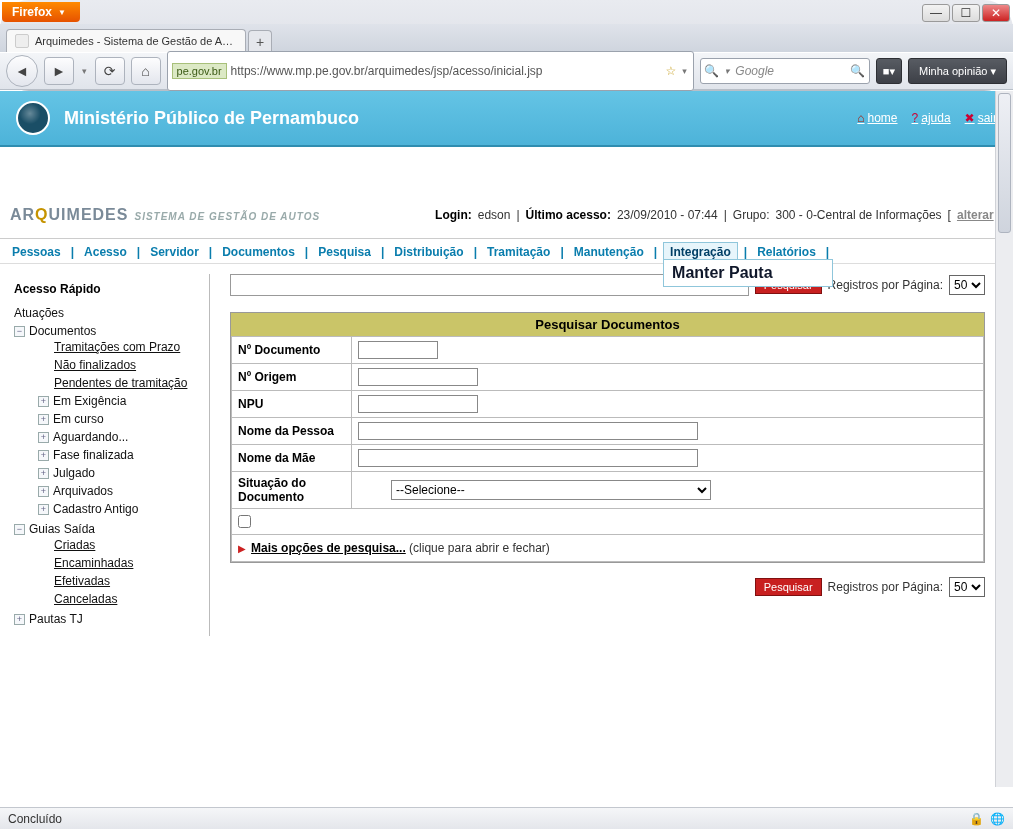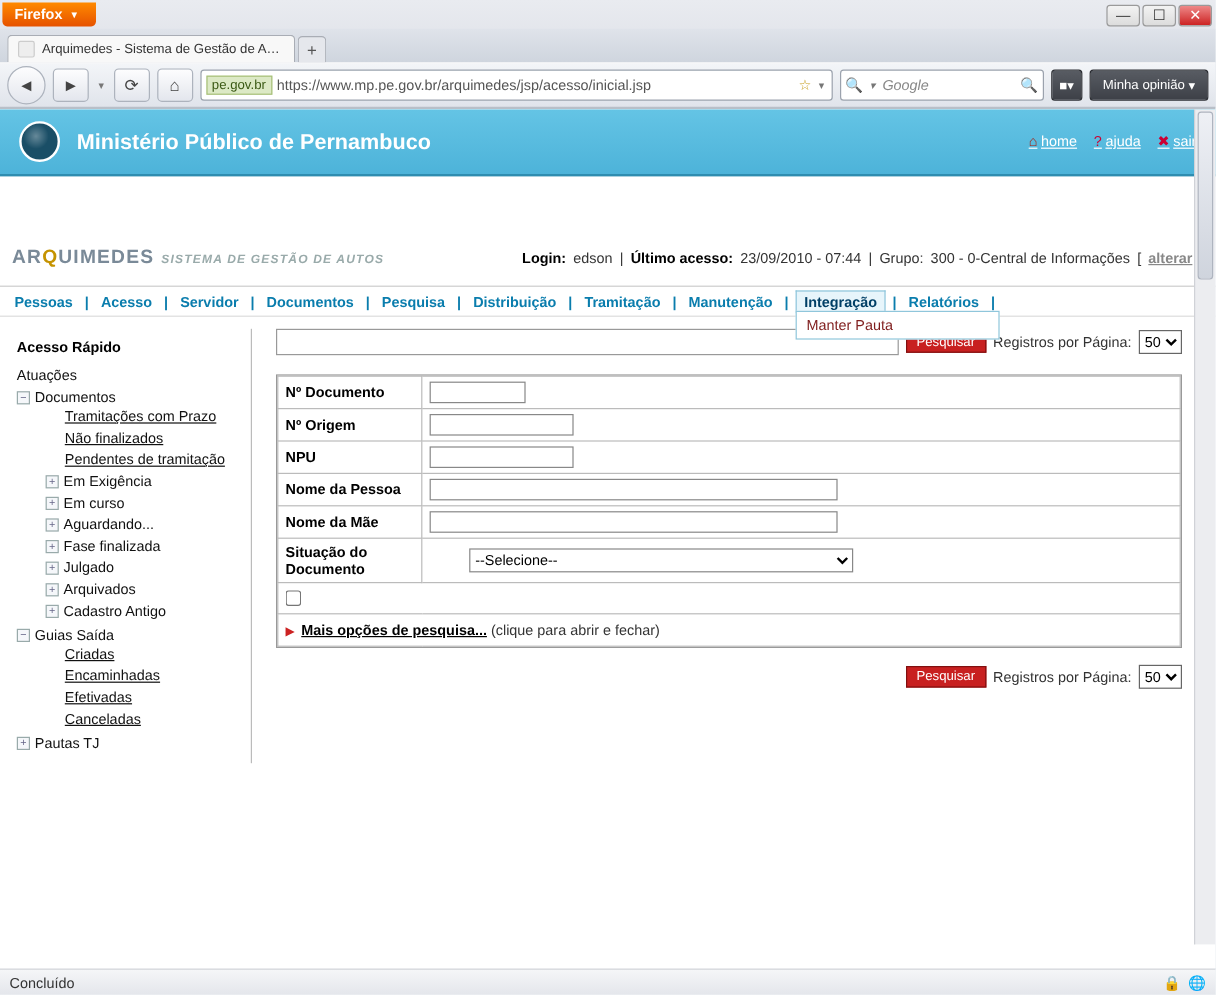--- a/index.html
+++ b/index.html
@@ -16,20 +16,21 @@
   width: 100%;
   height: 100%;
   display: flex;
   flex-direction: column;
   background: #fff;
 }
 
 .ff-top {
   background: linear-gradient(#e9ebf0, #d6dae2);
   border-bottom: 1px solid #b8bfc8;
+  border-radius: 29px;
 }
 .ff-btn-row {
   display: flex;
   align-items: center;
   height: 24px;
   padding-left: 2px;
 }
 .ff-menu-btn {
   background: linear-gradient(#ff8a00, #e65200);
   color: #fff;
@@ -100,21 +101,21 @@
   background: linear-gradient(#fdfdfe,#e3e6ed);
   border:1px solid #adb3bd; border-radius:4px;
   display:flex; align-items:center; justify-content:center;
   color:#444; font-size:14px;
 }
 .nav-btn.big { width:32px; height:32px; border-radius:50%;}
 .small-arrow { font-size:9px; padding:0 2px; color:#777;}
 .url-bar {
   flex:1; display:flex; align-items:center;
   background:#fff; border:1px solid #9ba2ad; border-radius:3px;
-  height:26px; padding:0 4px; gap:4px;
+  height:40px; padding:0 4px; gap:4px;
 }
 .url-chip {
   background:#dce9c5; border:1px solid #a8c07a;
   font-size:11px; padding:1px 4px; color:#3a5914;
 }
 .url-text { flex:1; font-size:12px; color:#555; white-space:nowrap; overflow:hidden;}
 .url-star { color:#c9a227; }
 .search-bar {
   width:170px; display:flex; align-items:center;
   background:#fff; border:1px solid #9ba2ad; border-radius:3px;
@@ -174,21 +175,21 @@
 }
 .menu-bar .mi { padding:2px 4px; text-decoration:none; color:#0a7dad;}
 .menu-bar .sep { color:#0a7dad; padding:0 6px;}
 .menu-bar .active-wrap { position:relative;}
 .menu-bar .mi.active { color:#003f66; border:1px solid #8fc6db; border-bottom:none; background:#e7f5fb; padding:2px 6px;}
 .dropdown {
   position:absolute; top:100%; left:0;
   background:#fff; border:1px solid #8fc6db; min-width:170px;
   font-weight:normal; color:#333;
 }
-.dropdown .di { padding:4px 8px; font-size:12px; color:#7f1d1d;}
+.dropdown .di { padding:4px 8px; font-size:16px; color:#0f172a;font-weight:bold;}
 .dropdown .di + .di { border-top:1px solid #e0eef5;}
 
 .content-wrap { display:flex; padding:10px 8px 8px 4px; gap:0; }
 .sidebar {
   width:206px; border-right:1px solid #bbb; padding:8px 6px 8px 10px;
   font-size:12px;
 }
 .sidebar h3 { font-size:12px; font-weight:bold; color:#000; margin-bottom:8px;}
 .tree { list-style:none; }
 .tree li { padding:2px 0; }
@@ -382,20 +383,21 @@
 
         <div class="main">
           <div class="search-top">
             <div class="box"></div>
             <button class="btn-red">Pesquisar</button>
             <span class="reglabel">Registros por Página:</span>
             <select class="small"><option>50</option></select>
           </div>
 
           <div class="section">
+            <div class="section-head">Pesquisar Documentos</div>
             <table class="form-table">
               <tbody>
               <tr>
                     <td class="lbl">Nº Documento</td>
                   <td><input type="text" style="width: 80px;"></td>
                   </tr>
               <tr>
                     <td class="lbl">Nº Origem</td>
                   <td><input type="text" style="width: 120px;"></td>
                   </tr>

